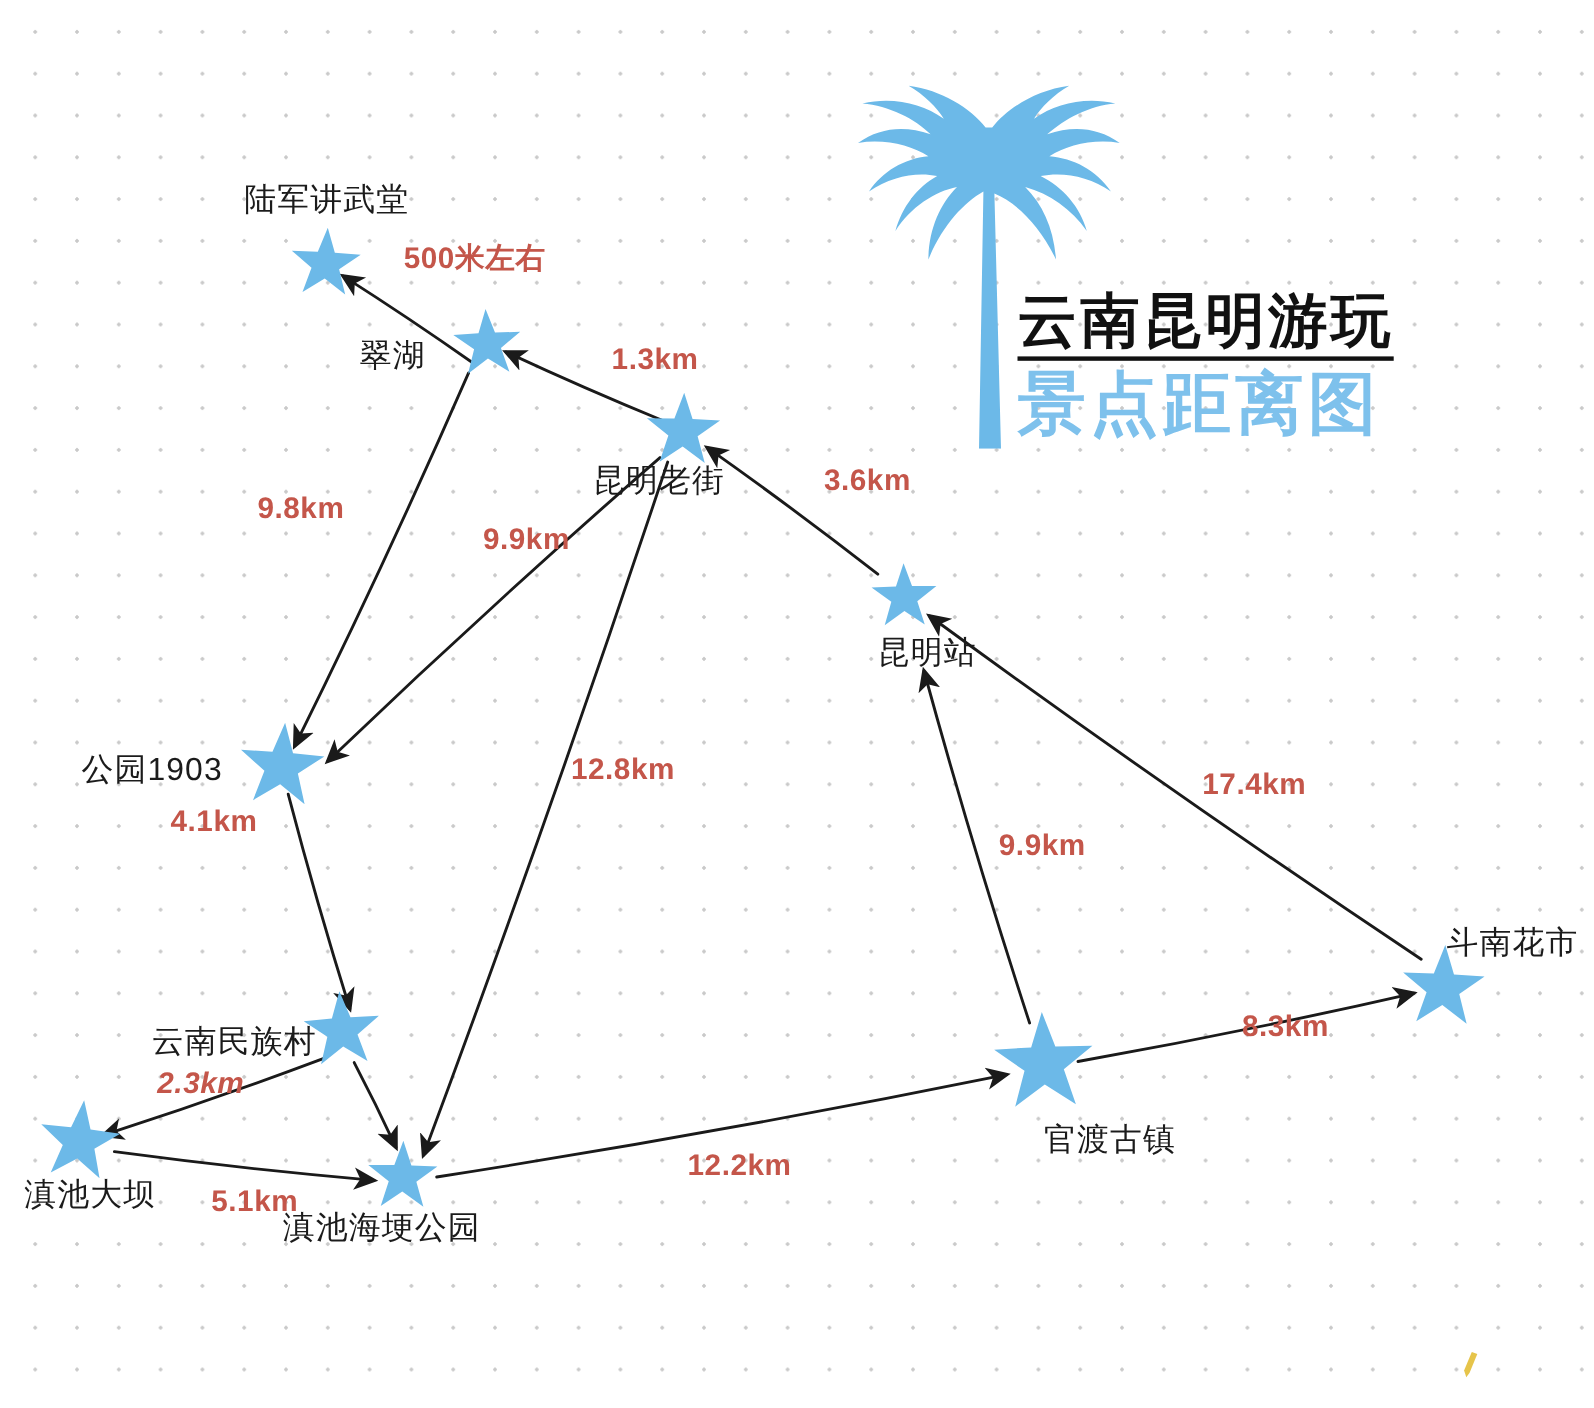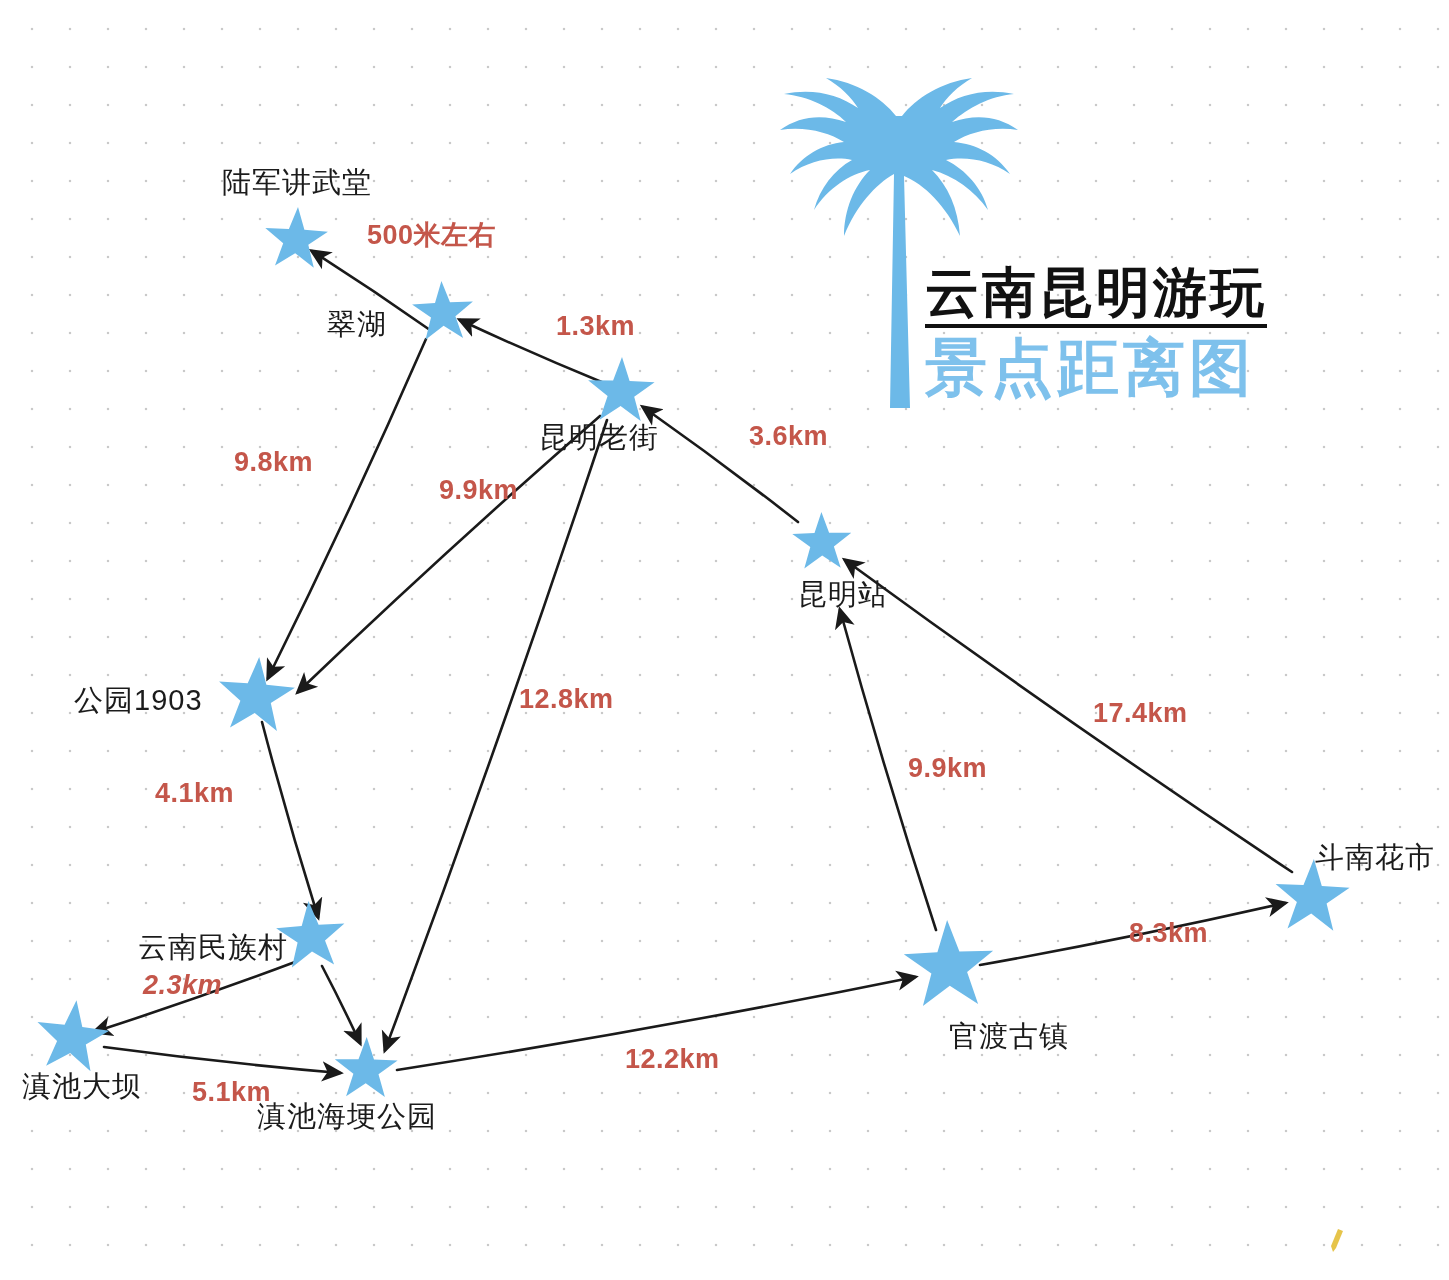--- a/index.html
+++ b/index.html
@@ -146,21 +146,21 @@
       </g>
   </svg>
 
   <div id="labels-layer">
       <div class="dist-label" style="left: 367px; top: 222px;">500米左右</div>
       <div class="dist-label" style="left: 556px; top: 313px;">1.3km</div>
       <div class="dist-label" style="left: 749px; top: 423px;">3.6km</div>
       <div class="dist-label" style="left: 234px; top: 449px;">9.8km</div>
       <div class="dist-label" style="left: 439px; top: 477px;">9.9km</div>
       <div class="dist-label" style="left: 519px; top: 686px;">12.8km</div>
-      <div class="dist-label" style="left: 155px; top: 780px;">4.1km</div>
+      <div class="dist-label" style="left: 155px; top: 733px;">4.1km</div>
       <div class="dist-label" style="left: 143px; top: 972px; font-style: italic;">2.3km</div>
       <div class="dist-label" style="left: 192px; top: 1079px;">5.1km</div>
       <div class="dist-label" style="left: 625px; top: 1046px; text-align: right;">12.2km</div>
       <div class="dist-label" style="left: 908px; top: 755px;">9.9km</div>
       <div class="dist-label" style="left: 1129px; top: 920px;">8.3km</div>
       <div class="dist-label" style="left: 1093px; top: 700px;">17.4km</div>
       <div class="node-label" style="left: 222px; top: 168px;">陆军讲武堂</div>
       <div class="node-label" style="left: 327px; top: 310px;">翠湖</div>
       <div class="node-label" style="left: 539px; top: 423px;">昆明老街</div>
       <div class="node-label" style="left: 798px; top: 580px;">昆明站</div>

